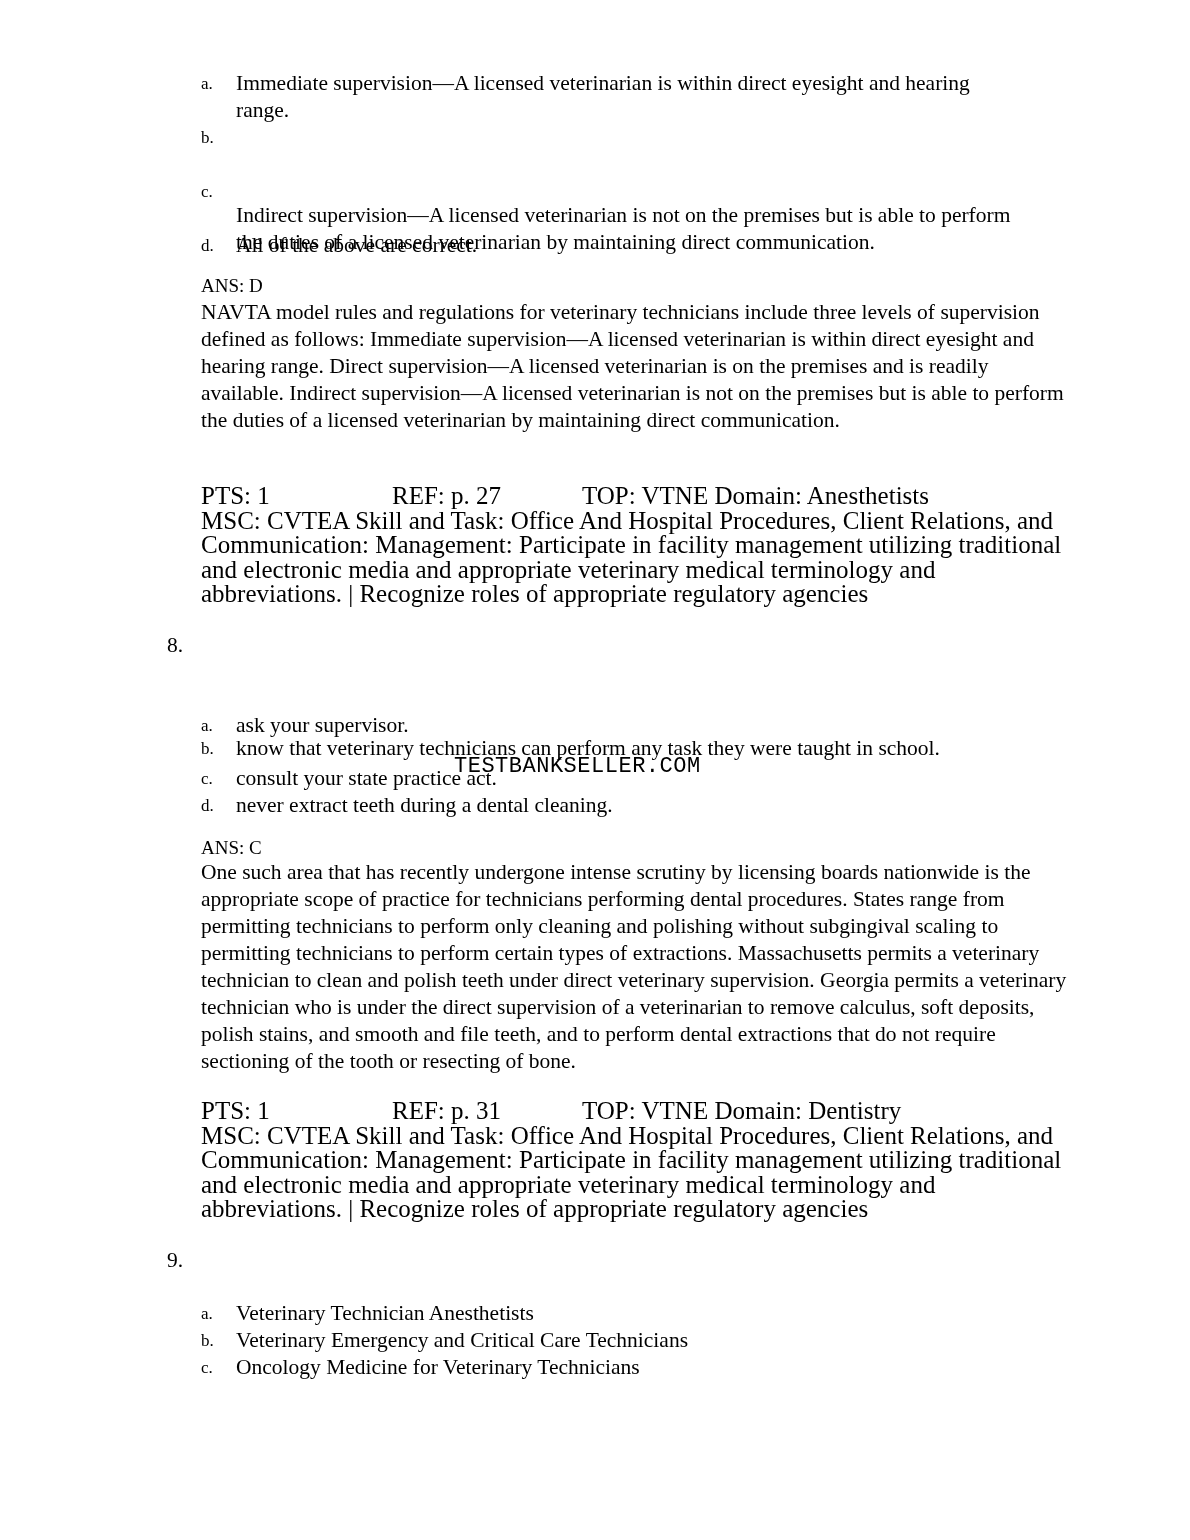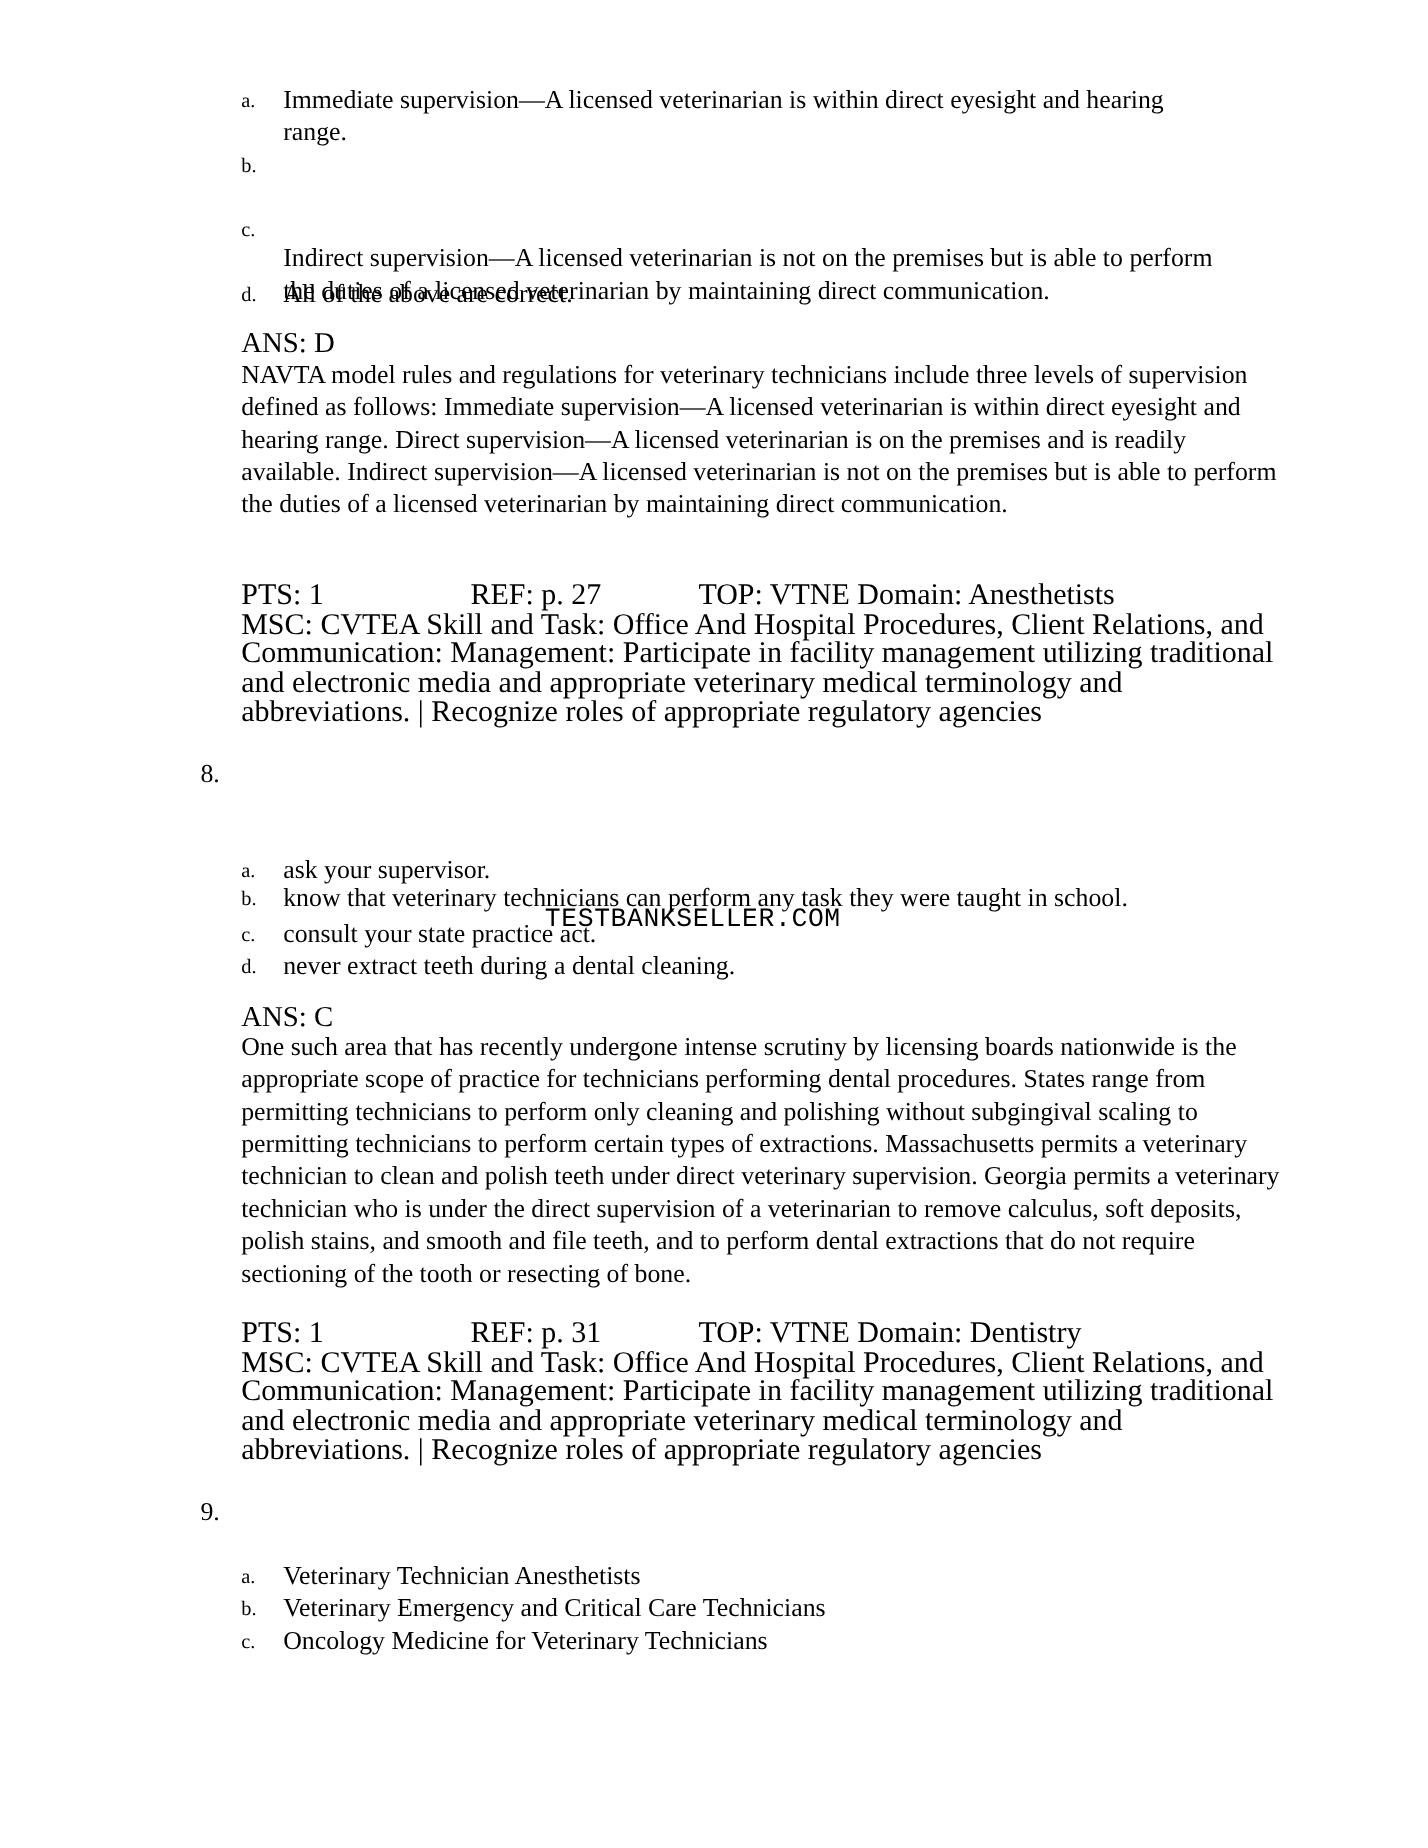--- a/index.html
+++ b/index.html
@@ -5,21 +5,21 @@
   html, body { margin: 0; padding: 0; background: #ffffff; }
   body {
     width: 1190px; height: 1540px; position: relative; overflow: hidden;
     font-family: "Liberation Serif", "DejaVu Serif", serif; color: #000;
   }
   .page { position: absolute; left: 0; top: 0; width: 1190px; height: 1540px; }
   .opt { position: absolute; left: 201px; font-size: 21.5px; line-height: 27px; width: 880px; }
   .opt .lbl { position: absolute; left: 0; top: 0; font-size: 17px; }
   .opt .txt { display: block; margin-left: 35px; }
   .para { position: absolute; left: 201px; width: 880px; font-size: 21.5px; line-height: 27px; }
-  .ans { position: absolute; left: 201px; font-size: 24px; line-height: 24px; }
+  .ans { position: absolute; left: 201px; font-size: 19px; line-height: 24px; }
   .meta { position: absolute; left: 201px; width: 880px; font-size: 25px; line-height: 24.6px; }
   .meta-row { position: relative; height: 24.6px; }
   .meta-row span { position: absolute; top: 0; white-space: nowrap; }
   .qnum { position: absolute; left: 167px; font-size: 21.5px; line-height: 27px; }
   .qstem { position: absolute; left: 201px; width: 880px; font-size: 21.5px; line-height: 27px; }
   .watermark {
     position: absolute; left: 454px; top: 755px;
     font-family: "Liberation Mono", "DejaVu Sans Mono", monospace;
     font-size: 22px; line-height: 24px; color: #000000; letter-spacing: 0.5px;
   }

